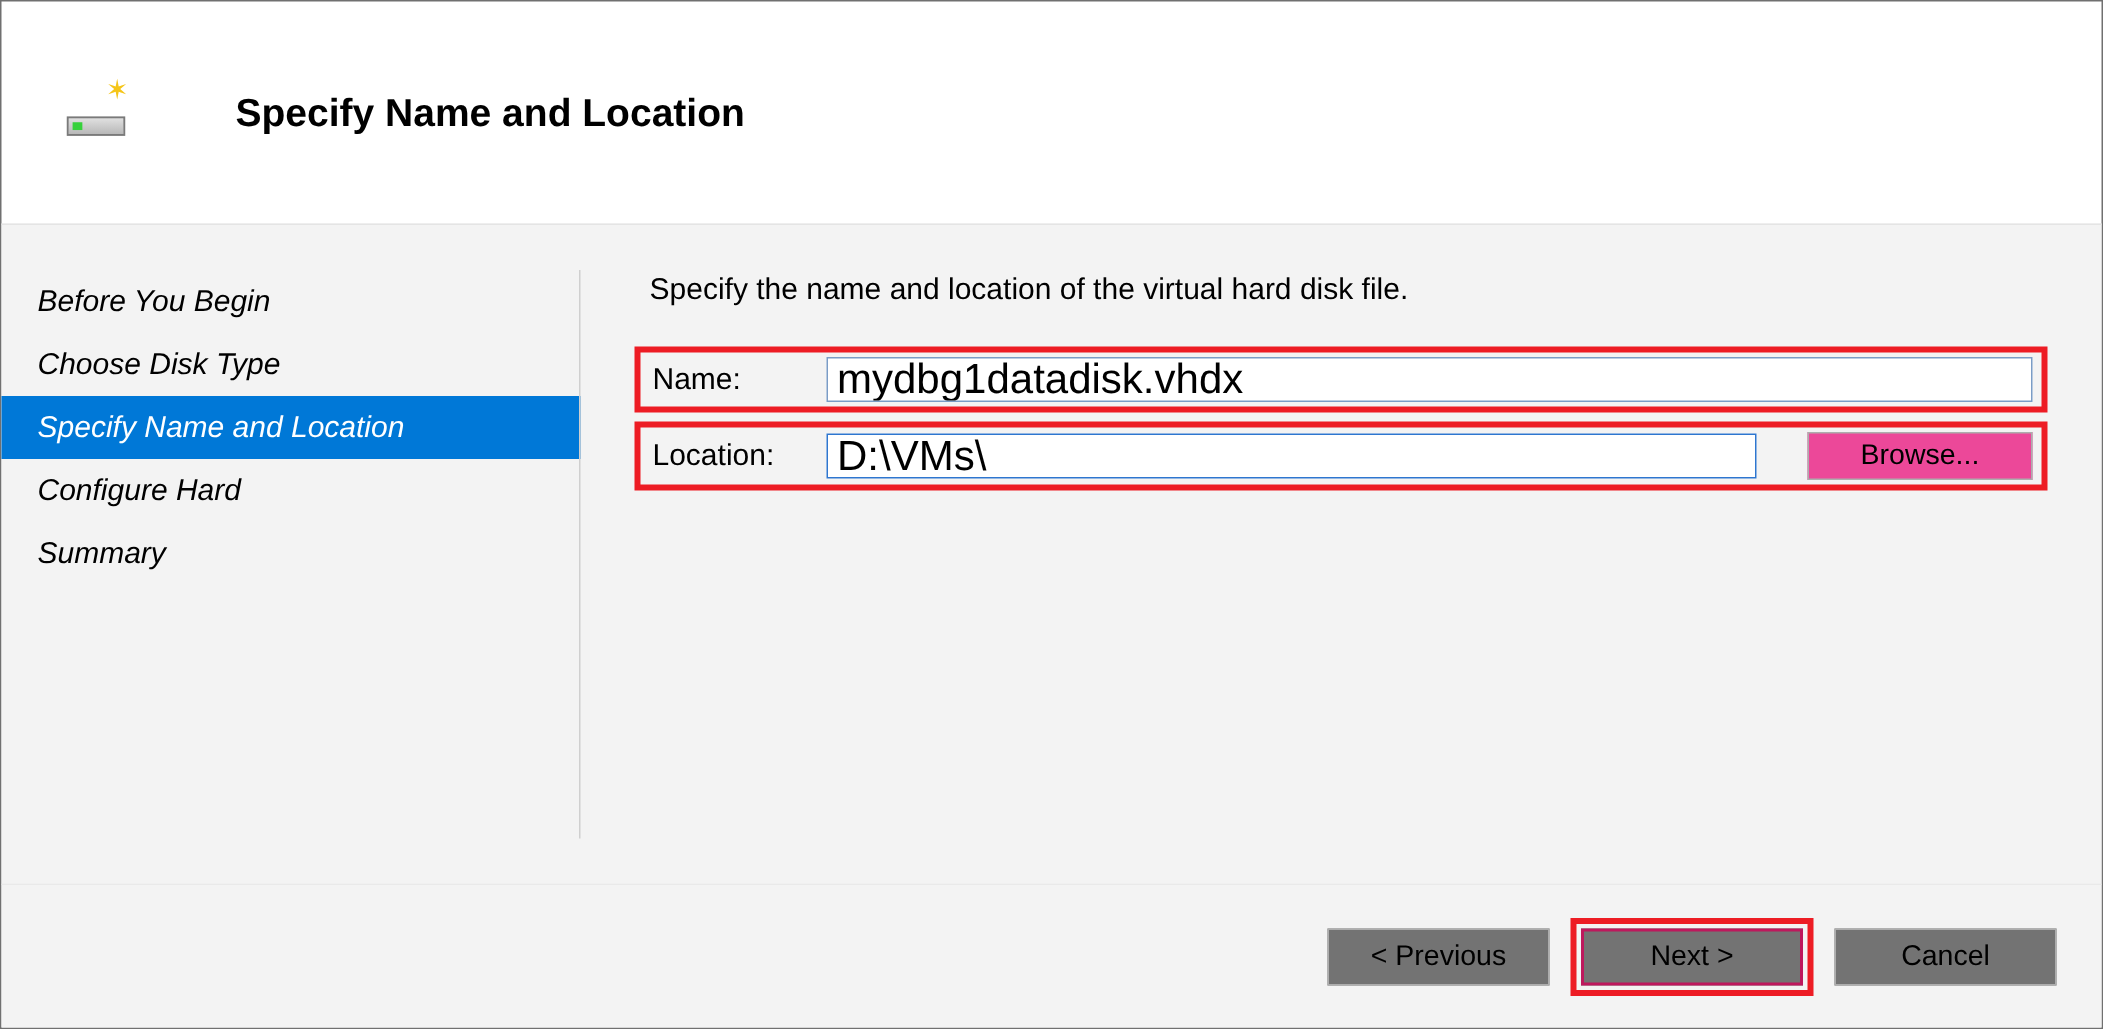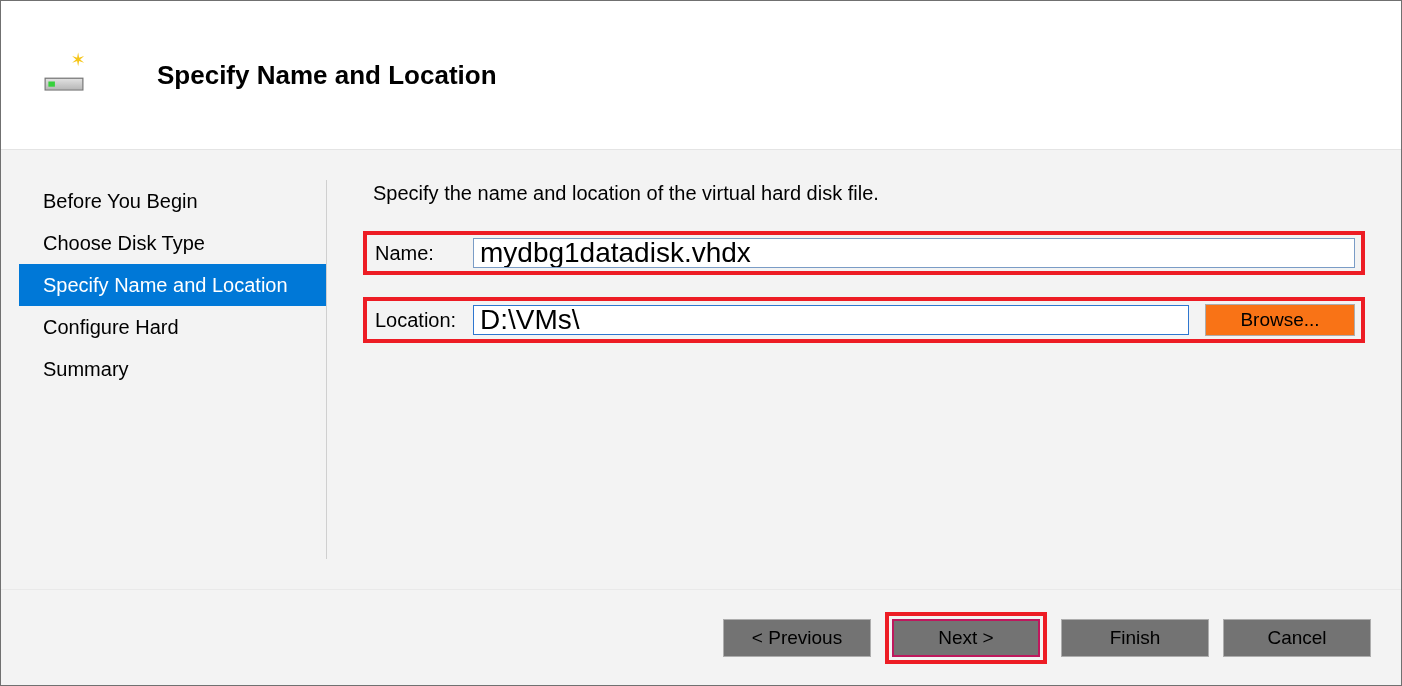--- a/index.html
+++ b/index.html
@@ -62,23 +62,24 @@
     position: absolute; left:0; top:-4px;
     font-size: 14px; color: #f5c518;
   }
   .body-area {
     flex: 1;
     background: #f3f3f3;
     display: flex;
     border-top: 1px solid #e4e4e4;
   }
   .sidebar {
-    width: 326px;
-    padding: 30px 0 0 18px;
+    width: 386px;
+    padding: 30px 0 0 0;
     position: relative;
+    font-style: italic;
   }
   .sidebar::after {
     content: "";
     position: absolute; right: 0; top: 30px; bottom: 30px;
     width: 1px; background: #cfcfcf;
   }
   .side-item {
     height: 42px;
     display: flex; align-items: center;
     padding-left: 24px;
@@ -95,43 +96,43 @@
   }
   .instruct {
     font-size: 20px;
     margin-bottom: 26px;
     margin-left: 10px;
   }
   .field-row {
     display: flex; align-items: center;
     border: 4px solid #ed1c24;
     padding: 3px 6px 3px 8px;
-    margin-bottom: 22px;
-    gap: 6px;
+    margin-bottom: 6px;
+    gap: 24px;
   }
   .field-row .lbl {
     width: 92px;
     font-size: 20px;
   }
   .field-row input[type=text] {
     flex: 1;
     height: 30px;
     border: 1px solid #7a9cc6;
     background: #fff;
     font-family: inherit;
     font-size: 28px;
     padding: 0 6px;
     outline: none;
   }
   .field-row input.loc-input {
     border-color: #2e76cf;
   }
   .browse-btn {
     width: 150px; height: 32px;
-    background: #f97316;
+    background: #ec4899;
     border: 1px solid #adadad;
     font-family: inherit; font-size: 19px;
     text-align: center;
     margin-left: 10px;
   }
   .footer {
     height: 96px;
     background: #f3f3f3;
     border-top: 1px solid #e9e9e9;
     display: flex; align-items: center; justify-content: flex-end;
@@ -195,17 +196,16 @@
       </div>
     </div>
 
   </div>
 
   <div class="footer">
     <button class="wiz-btn">&lt; Previous</button>
     <span class="next-wrap">
       <button class="wiz-btn">Next &gt;</button>
     </span>
-    <button class="wiz-btn">Finish</button>
     <button class="wiz-btn">Cancel</button>
   </div>
 
 </div>
 
 </body></html>

